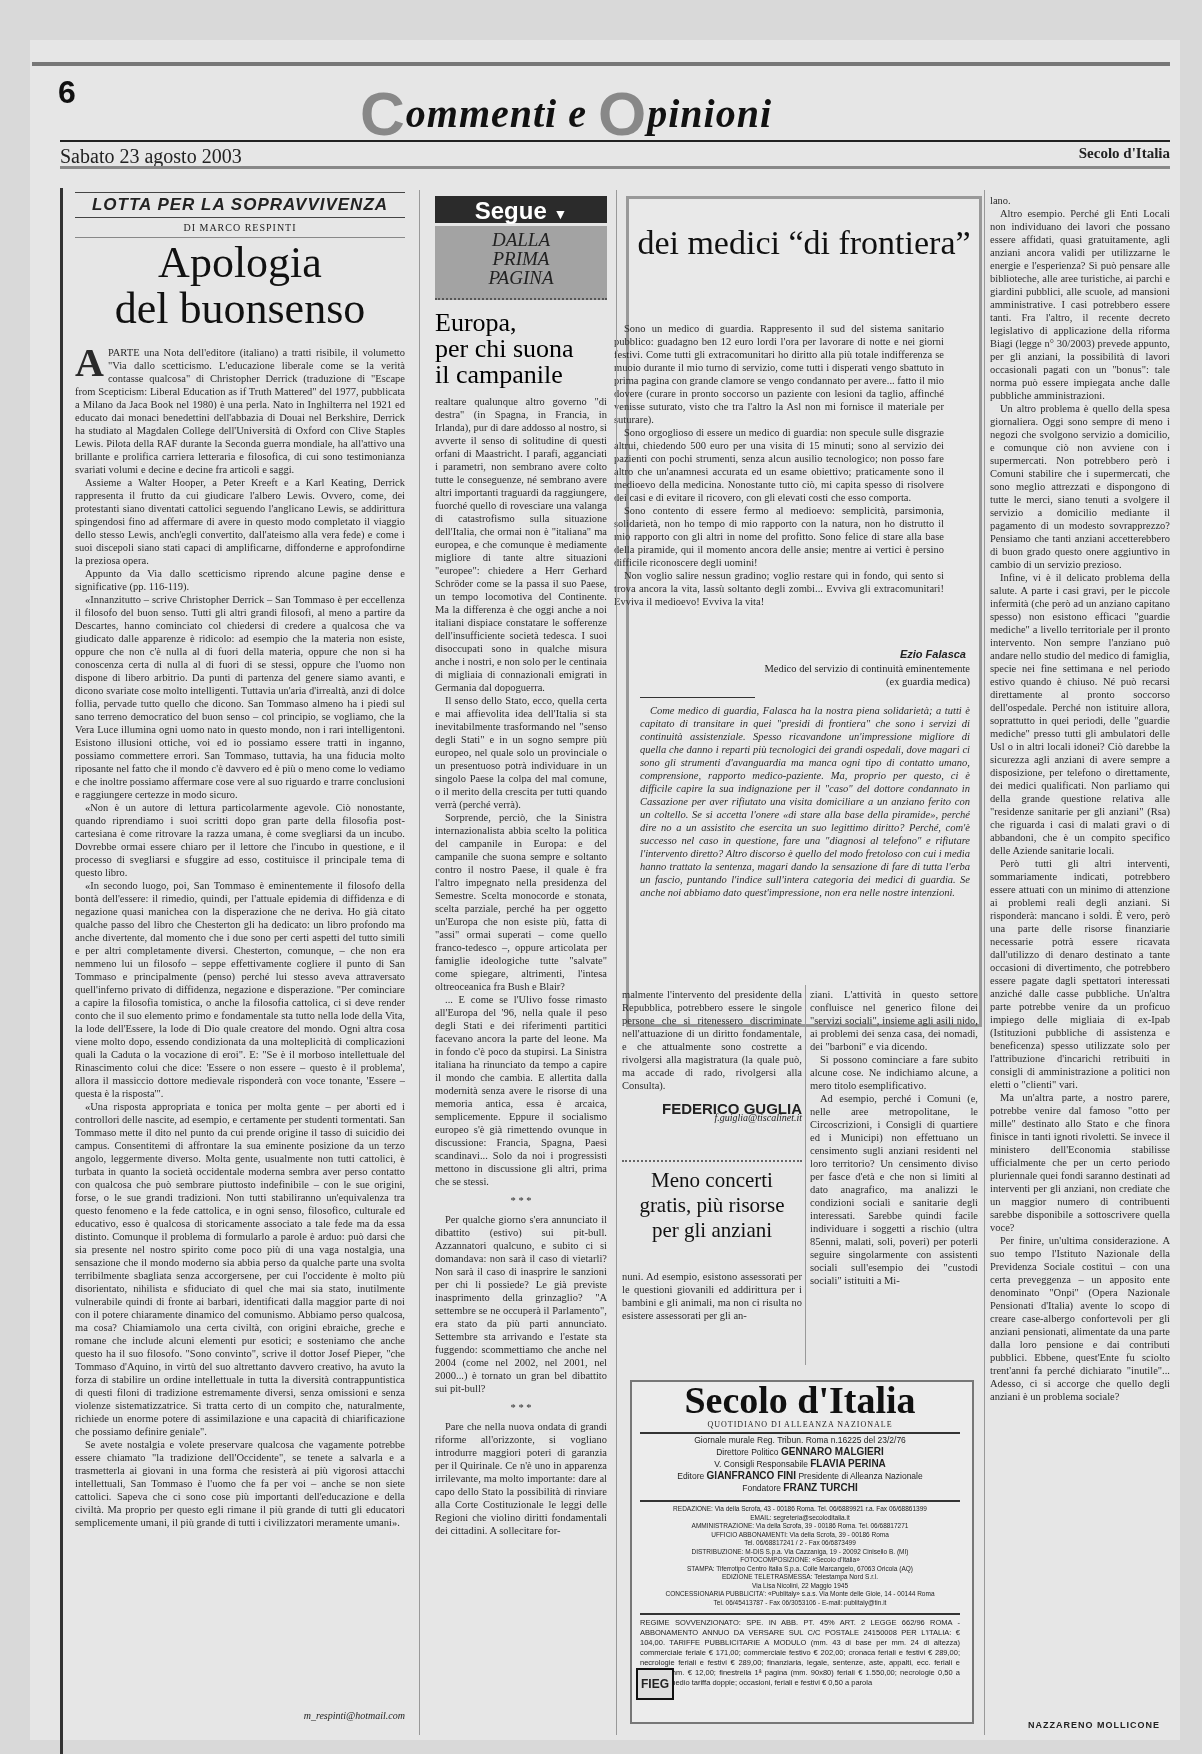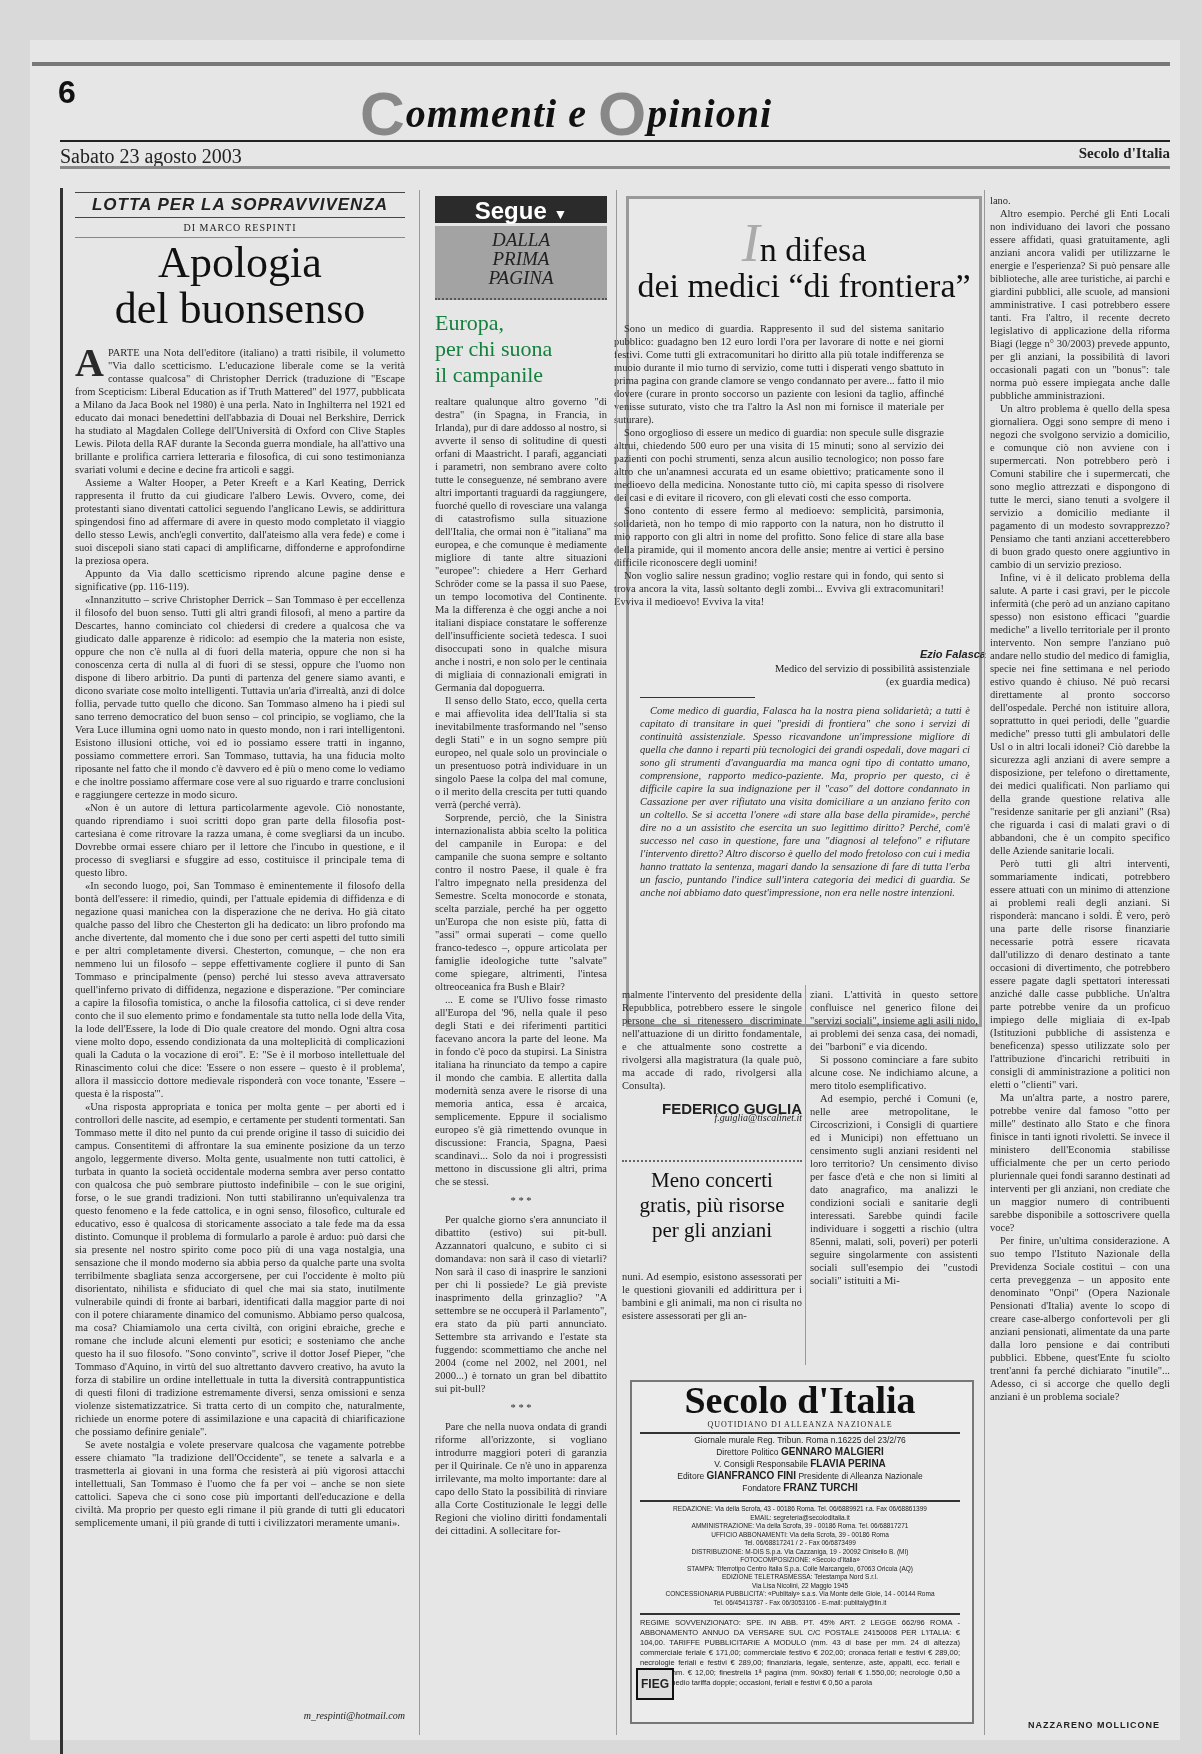--- a/index.html
+++ b/index.html
@@ -17,26 +17,26 @@
   .col{position:absolute;font-size:10.5px;line-height:13px;text-align:justify;color:#2a2a2a;}
   .col p{margin:0 0 0 0;text-indent:10px;}
   .box1{position:absolute;left:60px;top:188px;width:350px;height:1570px;border-left:3px solid #333;border-bottom:2px solid #333;}
   .kicker{position:absolute;left:75px;top:192px;width:330px;text-align:center;font-family:"Liberation Sans",sans-serif;font-style:italic;font-weight:bold;font-size:17px;letter-spacing:1px;border-top:1px solid #444;border-bottom:1px solid #444;padding:2px 0;}
   .byline{position:absolute;left:75px;top:222px;width:330px;text-align:center;font-size:10px;letter-spacing:1px;border-bottom:1px solid #888;padding-bottom:4px;}
   .headline1{position:absolute;left:75px;top:240px;width:330px;text-align:center;font-size:44px;line-height:46px;color:#111;}
   .dropcap{float:left;font-size:40px;line-height:34px;margin-right:4px;font-weight:bold;}
 
   .segue{position:absolute;left:435px;top:196px;width:172px;height:27px;background:#2b2b2b;color:#fff;font-family:"Liberation Sans",sans-serif;font-weight:bold;font-size:24px;text-align:center;line-height:30px;}
   .dalla{position:absolute;left:435px;top:226px;width:172px;height:74px;background:#a3a3a3;text-align:center;font-style:italic;font-size:19px;line-height:19px;padding-top:4px;box-sizing:border-box;border-bottom:2px dotted #555;}
-  .headline2{position:absolute;left:435px;top:310px;width:172px;font-size:22px;line-height:26px;color:#15803d;}
+  .headline2{position:absolute;left:435px;top:310px;width:172px;font-size:26px;line-height:26px;color:#000000;}
 
   .box3{position:absolute;left:626px;top:196px;width:350px;height:825px;border:3px solid #999;background:#e9e9e9;}
   .headline3{position:absolute;left:626px;top:225px;width:356px;text-align:center;font-size:34px;line-height:36px;color:#111;}
   .headline3 .cap{font-size:54px;color:#aaa;font-style:italic;}
-  .sig-name{position:absolute;left:656px;top:648px;width:330px;text-align:right;font-family:"Liberation Sans",sans-serif;font-style:italic;font-weight:bold;font-size:11px;}
+  .sig-name{position:absolute;left:636px;top:648px;width:330px;text-align:right;font-family:"Liberation Sans",sans-serif;font-style:italic;font-weight:bold;font-size:11px;}
   .sig-role{position:absolute;left:640px;top:662px;width:330px;text-align:right;font-size:10.5px;line-height:13px;}
   .sep3{position:absolute;left:640px;top:697px;width:115px;height:1px;background:#333;}
 
   .headline4{position:absolute;left:622px;top:1160px;width:180px;font-size:21px;line-height:25px;color:#111;border-top:2px dotted #666;padding-top:6px;text-align:center;}
   .sig2{position:absolute;left:622px;top:1100px;width:180px;text-align:right;font-size:15px;font-weight:bold;font-family:"Liberation Sans",sans-serif;}
   .sig2b{position:absolute;left:622px;top:1112px;width:180px;text-align:right;font-size:10px;font-style:italic;}
 
   .colophon{position:absolute;left:630px;top:1380px;width:340px;height:340px;border:2px solid #777;background:#ececec;}
   .colo-title{position:absolute;left:640px;top:1378px;width:320px;text-align:center;font-size:38px;font-weight:bold;color:#111;}
   .colo-sub{position:absolute;left:640px;top:1420px;width:320px;text-align:center;font-size:8px;letter-spacing:1px;border-bottom:2px solid #333;padding-bottom:3px;}
@@ -104,32 +104,31 @@
   <p>Sorprende, perciò, che la Sinistra internazionalista abbia scelto la politica del campanile in Europa: e del campanile che suona sempre e soltanto contro il nostro Paese, il quale è fra l'altro impegnato nella presidenza del Semestre. Scelta monocorde e stonata, scelta parziale, perché ha per oggetto un'Europa che non esiste più, fatta di "assi" ormai superati – come quello franco-tedesco –, oppure articolata per famiglie ideologiche tutte "salvate" come spiegare, altrimenti, l'intesa oltreoceanica fra Bush e Blair?</p>
   <p>... E come se l'Ulivo fosse rimasto all'Europa del '96, nella quale il peso degli Stati e dei riferimenti partitici facevano ancora la parte del leone. Ma in fondo c'è poco da stupirsi. La Sinistra italiana ha rinunciato da tempo a capire il mondo che cambia. E allertita dalla modernità senza avere le risorse di una memoria antica, essa è arcaica, semplicemente. Eppure il socialismo europeo s'è già rimettendo ovunque in discussione: Francia, Spagna, Paesi scandinavi... Solo da noi i progressisti mettono in discussione gli altri, prima che se stessi.</p>
   <p style="text-align:center;text-indent:0;margin:6px 0;">* * *</p>
   <p>Per qualche giorno s'era annunciato il dibattito (estivo) sui pit-bull. Azzannatori qualcuno, e subito ci si domandava: non sarà il caso di vietarli? Non sarà il caso di inasprire le sanzioni per chi li possiede? Le già previste inasprimento della grinzaglio? "A settembre se ne occuperà il Parlamento", era stato da più parti annunciato. Settembre sta arrivando e l'estate sta fuggendo: scommettiamo che anche nel 2004 (come nel 2002, nel 2001, nel 2000...) è tornato un gran bel dibattito sui pit-bull?</p>
   <p style="text-align:center;text-indent:0;margin:6px 0;">* * *</p>
   <p>Pare che nella nuova ondata di grandi riforme all'orizzonte, si vogliano introdurre maggiori poteri di garanzia per il Quirinale. Ce n'è uno in apparenza irrilevante, ma molto importante: dare al capo dello Stato la possibilità di rinviare alla Corte Costituzionale le leggi delle Regioni che violino diritti fondamentali dei cittadini. A sollecitare for-</p>
 </div>
 
 <div class="box3"></div>
 <div class="headline3">
-  <div><span class="cap">I</span><span>n difesa</span></div>
   <div>dei medici “di frontiera”</div>
 </div>
 <div class="col" style="left:614px;top:322px;width:330px;height:322px;overflow:hidden;">
   <p>Sono un medico di guardia. Rappresento il sud del sistema sanitario pubblico: guadagno ben 12 euro lordi l'ora per lavorare di notte e nei giorni festivi. Come tutti gli extracomunitari ho diritto alla più totale indifferenza se muoio durante il mio turno di servizio, come tutti i disperati vengo sbattuto in prima pagina con grande clamore se vengo condannato per avere... fatto il mio dovere (curare in pronto soccorso un paziente con lesioni da taglio, affinché venisse suturato, visto che tra l'altro la Asl non mi fornisce il materiale per suturare).</p>
   <p>Sono orgoglioso di essere un medico di guardia: non specule sulle disgrazie altrui, chiedendo 500 euro per una visita di 15 minuti; sono al servizio dei pazienti con pochi strumenti, senza alcun ausilio tecnologico; non posso fare altro che un'anamnesi accurata ed un esame obiettivo; praticamente sono il medioevo della medicina. Nonostante tutto ciò, mi capita spesso di risolvere dei casi e di evitare il ricovero, con gli elevati costi che esso comporta.</p>
   <p>Sono contento di essere fermo al medioevo: semplicità, parsimonia, solidarietà, non ho tempo di mio rapporto con la natura, non ho distrutto il mio rapporto con gli altri in nome del profitto. Sono felice di stare alla base della piramide, qui il momento ancora delle ansie; mentre ai vertici è persino difficile riconoscere degli uomini!</p>
   <p>Non voglio salire nessun gradino; voglio restare qui in fondo, qui sento si trova ancora la vita, lassù soltanto degli zombi... Evviva gli extracomunitari! Evviva il medioevo! Evviva la vita!</p>
 </div>
 <div class="sig-name">Ezio Falasca</div>
 <div class="sig-role">
-  <div>Medico del servizio di possibilità assistenziale</div>
+  <div>Medico del servizio di continuità eminentemente</div>
   <div>(ex guardia medica)</div>
 </div>
 <div class="sep3"></div>
 <div class="col" style="left:640px;top:704px;width:330px;height:300px;overflow:hidden;font-style:italic;">
   <p>Come medico di guardia, Falasca ha la nostra piena solidarietà; a tutti è capitato di transitare in quei "presidi di frontiera" che sono i servizi di continuità assistenziale. Spesso ricavandone un'impressione migliore di quella che danno i reparti più tecnologici dei grandi ospedali, dove magari ci sono gli strumenti d'avanguardia ma manca ogni tipo di contatto umano, comprensione, rapporto medico-paziente. Ma, proprio per questo, ci è difficile capire la sua indignazione per il "caso" del dottore condannato in Cassazione per aver rifiutato una visita domiciliare a un anziano ferito con un coltello. Se si accetta l'onere «di stare alla base della piramide», perché dire no a un assistito che esercita un suo legittimo diritto? Perché, com'è successo nel caso in questione, fare una "diagnosi al telefono" e rifiutare l'intervento diretto? Altro discorso è quello del modo fretoloso con cui i media hanno trattato la sentenza, magari dando la sensazione di fare di tutta l'erba un fascio, puntando l'indice sull'intera categoria dei medici di guardia. Se anche noi abbiamo dato quest'impressione, non era nelle nostre intenzioni.</p>
 </div>
 
 <div class="col" style="left:622px;top:988px;width:180px;height:110px;overflow:hidden;">
   <p style="text-indent:0">malmente l'intervento del presidente della Repubblica, potrebbero essere le singole persone che si ritenessero discriminate nell'attuazione di un diritto fondamentale, e che attualmente sono costrette a rivolgersi alla magistratura (la quale può, ma accade di rado, rivolgersi alla Consulta).</p>
 </div>

